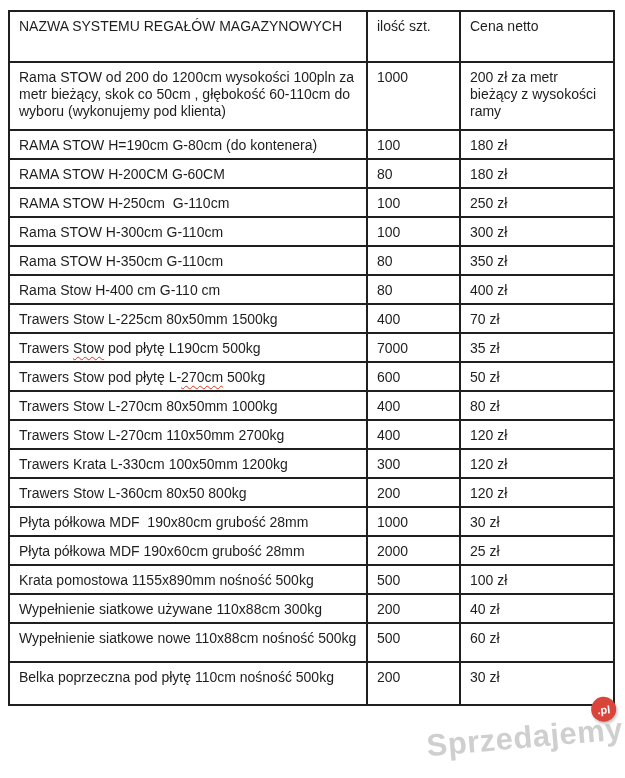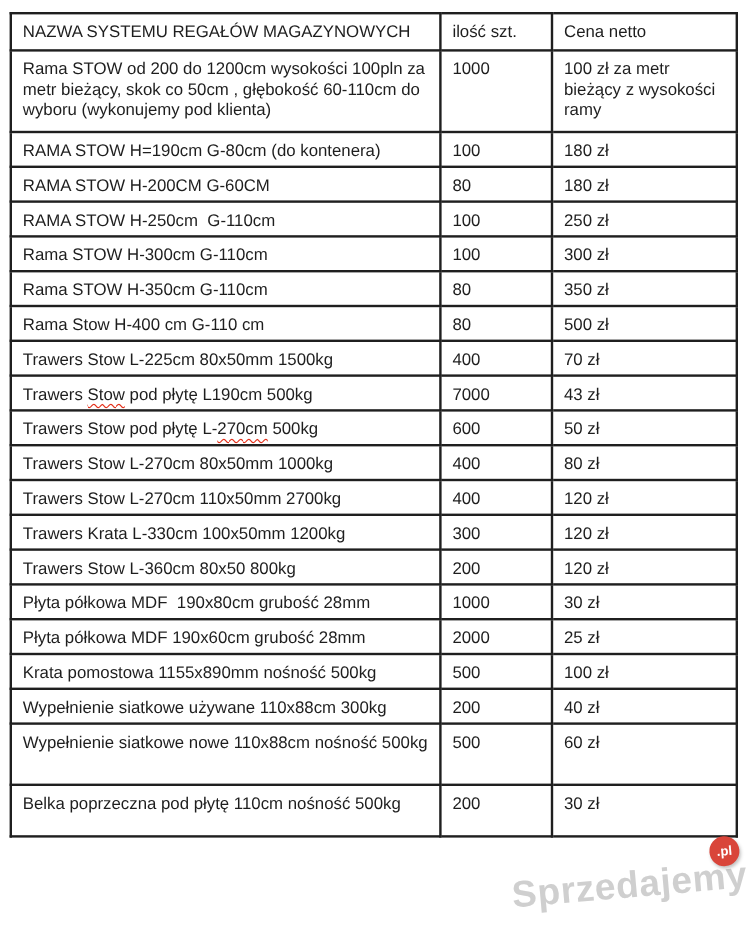--- a/index.html
+++ b/index.html
@@ -29,24 +29,24 @@
     vertical-align: top;
     text-align: left;
     padding: 6px 8px 4px 9px;
     font-size: 14px;
     font-weight: 400;
     line-height: 17px;
     color: #1e1e1e;
     white-space: pre-wrap;
     overflow: hidden;
   }
-  .price-table thead tr { height: 31px; }
+  .price-table thead tr { height: 51px; }
   .price-table tbody tr { height: 19px; }
   .price-table tbody tr:first-child { height: 68px; }
-  .price-table tbody tr:nth-last-child(2) { height: 51px; margin-top: 42px; }
+  .price-table tbody tr:nth-last-child(2) { height: 39px; margin-top: 42px; }
   .price-table tbody tr:last-child { height: 43px; }
 
   .sq {
     text-decoration: underline;
     text-decoration-style: wavy;
     text-decoration-color: #e4311c;
     text-decoration-thickness: 1px;
     text-underline-offset: 3px;
     text-decoration-skip-ink: none;
     text-align: right;
@@ -102,21 +102,21 @@
     <tr>
       <th>NAZWA SYSTEMU REGAŁÓW MAGAZYNOWYCH</th>
       <th>ilość szt.</th>
       <th>Cena netto</th>
     </tr>
   </thead>
   <tbody>
       <tr>
         <td>Rama STOW od 200 do 1200cm wysokości 100pln za metr bieżący, skok co 50cm , głębokość 60-110cm do wyboru (wykonujemy pod klienta)</td>
         <td>1000</td>
-        <td>100 zł za metr bieżący z wysokości ramy</td>
+        <td>200 zł za metr bieżący z wysokości ramy</td>
       </tr>
       <tr>
         <td>RAMA STOW H=190cm G-80cm (do kontenera)</td>
         <td>100</td>
         <td>180 zł</td>
       </tr>
       <tr>
         <td>RAMA STOW H-200CM G-60CM</td>
         <td>80</td>
         <td>180 zł</td>
@@ -132,31 +132,31 @@
         <td>300 zł</td>
       </tr>
       <tr>
         <td>Rama STOW H-350cm G-110cm</td>
         <td>80</td>
         <td>350 zł</td>
       </tr>
       <tr>
         <td>Rama Stow H-400 cm G-110 cm</td>
         <td>80</td>
-        <td>500 zł</td>
+        <td>400 zł</td>
       </tr>
       <tr>
         <td>Trawers Stow L-225cm 80x50mm 1500kg</td>
         <td>400</td>
         <td>70 zł</td>
       </tr>
       <tr>
         <td>Trawers <span class="sq">Stow</span> pod płytę L190cm 500kg</td>
         <td>7000</td>
-        <td>43 zł</td>
+        <td>35 zł</td>
       </tr>
       <tr>
         <td>Trawers Stow pod płytę L-<span class="sq">270cm</span> 500kg</td>
         <td>600</td>
         <td>50 zł</td>
       </tr>
       <tr>
         <td>Trawers Stow L-270cm 80x50mm 1000kg</td>
         <td>400</td>
         <td>80 zł</td>

